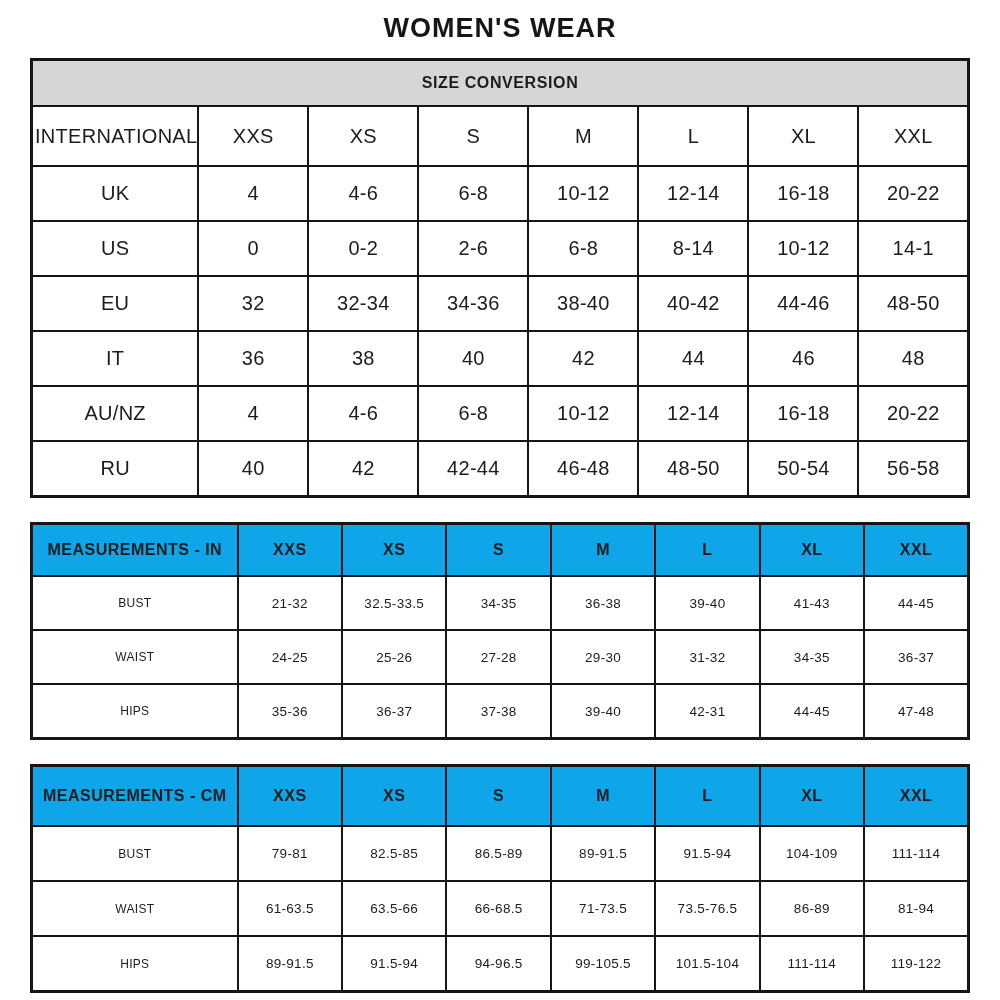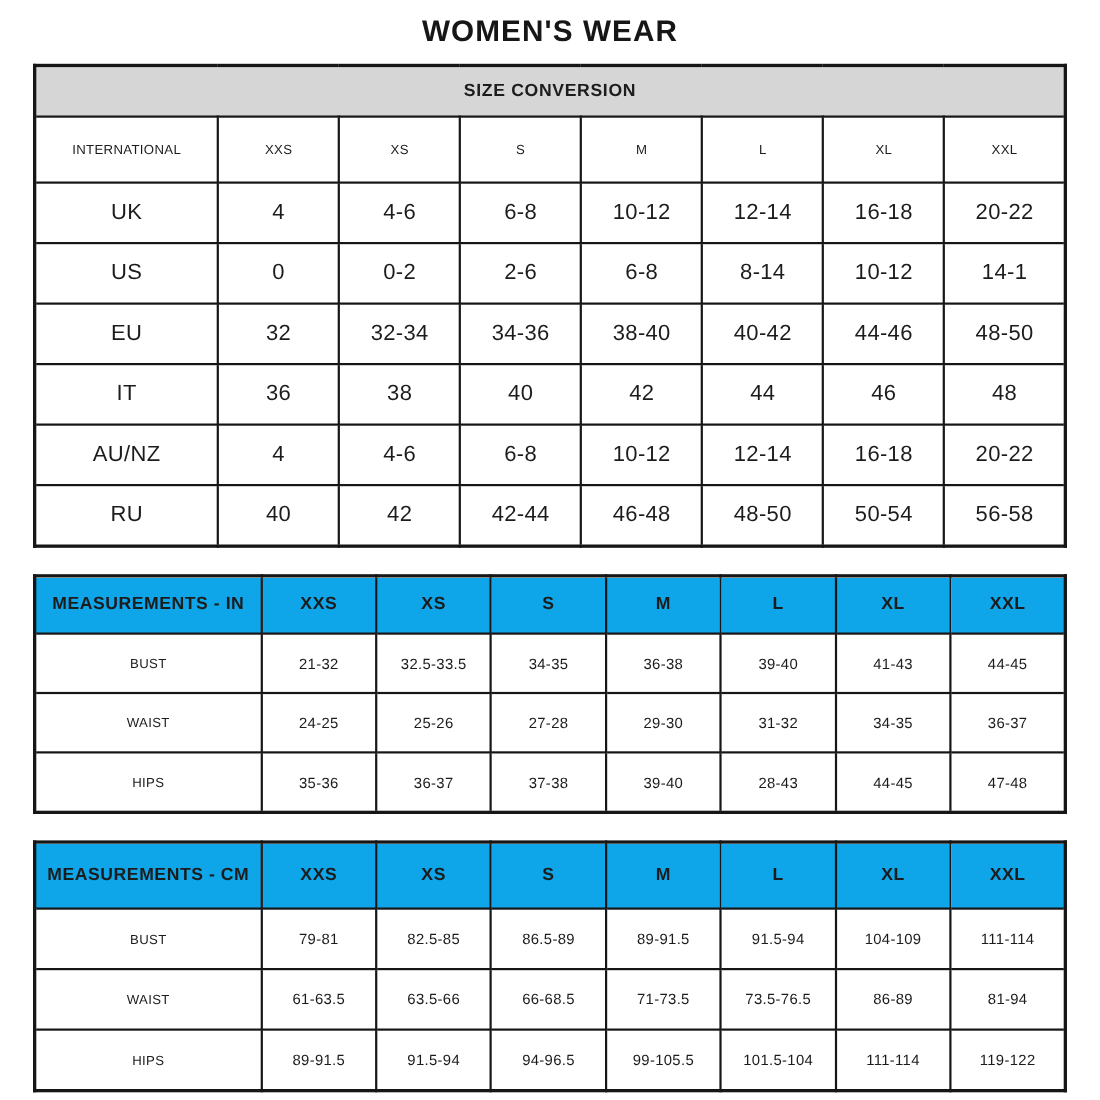--- a/index.html
+++ b/index.html
@@ -26,21 +26,21 @@
     table-layout: fixed;
     margin-bottom: 24px;
   }
   table { border: 3px solid #161616; }
   td, th { border: 2px solid #161616; text-align: center; vertical-align: middle; padding: 0 2px; letter-spacing: 0.3px; overflow: hidden; }
   th { font-weight: 700; }
 
   
   .t1 .c-label { width: 17.8%; }
   .t1 .title-row td { height: 44px; background: #d6d6d6; font-weight: 700; font-size: 16px; letter-spacing: 0.6px; }
-  .t1 .head-row td { height: 58px; font-size: 12px; }
+  .t1 .head-row td { height: 58px; font-size: 20px; }
   .t1 .data-row td { height: 53px; font-size: 20px; }
 
   
   .tm .c-label { width: 22%; }
   .tm .head-row th { background: #0ea5e9; font-size: 16px; letter-spacing: 0.5px; }
   .t2 .head-row th { height: 50px; }
   .t3 .head-row th { height: 58px; }
   .tm .data-row td { height: 52px; font-size: 13.5px; }
   .t3 .data-row td { height: 53px; }
   .tm .data-row td.lbl { font-size: 12px; }
@@ -181,21 +181,21 @@
       <td>31-32</td>
       <td>34-35</td>
       <td>36-37</td>
     </tr>
     <tr class="data-row">
       <td class="lbl">HIPS</td>
       <td>35-36</td>
       <td>36-37</td>
       <td>37-38</td>
       <td>39-40</td>
-      <td>28-43</td>
+      <td>42-31</td>
       <td>44-45</td>
       <td>47-48</td>
     </tr>
   </tbody>
     </table>
 
   <table class="tm t3">
     <colgroup>
         <col class="c-label">
         <col>

